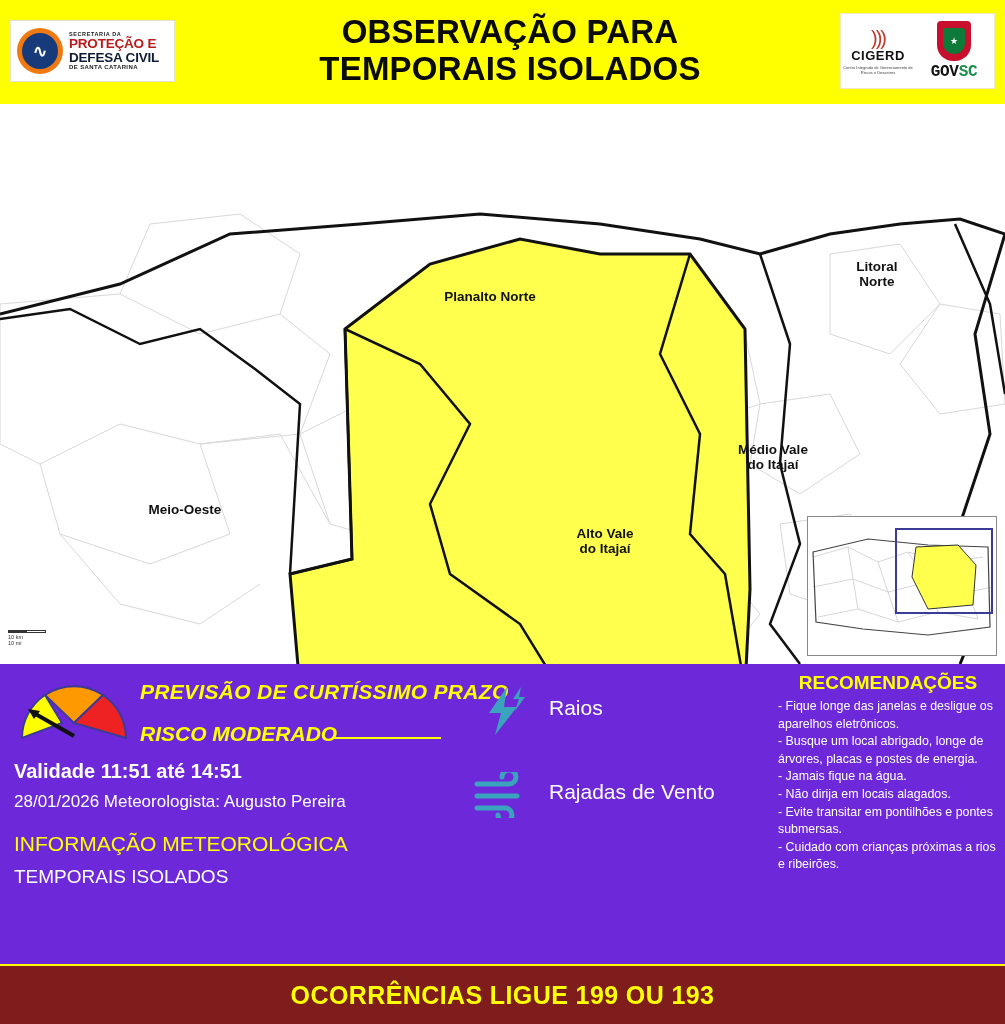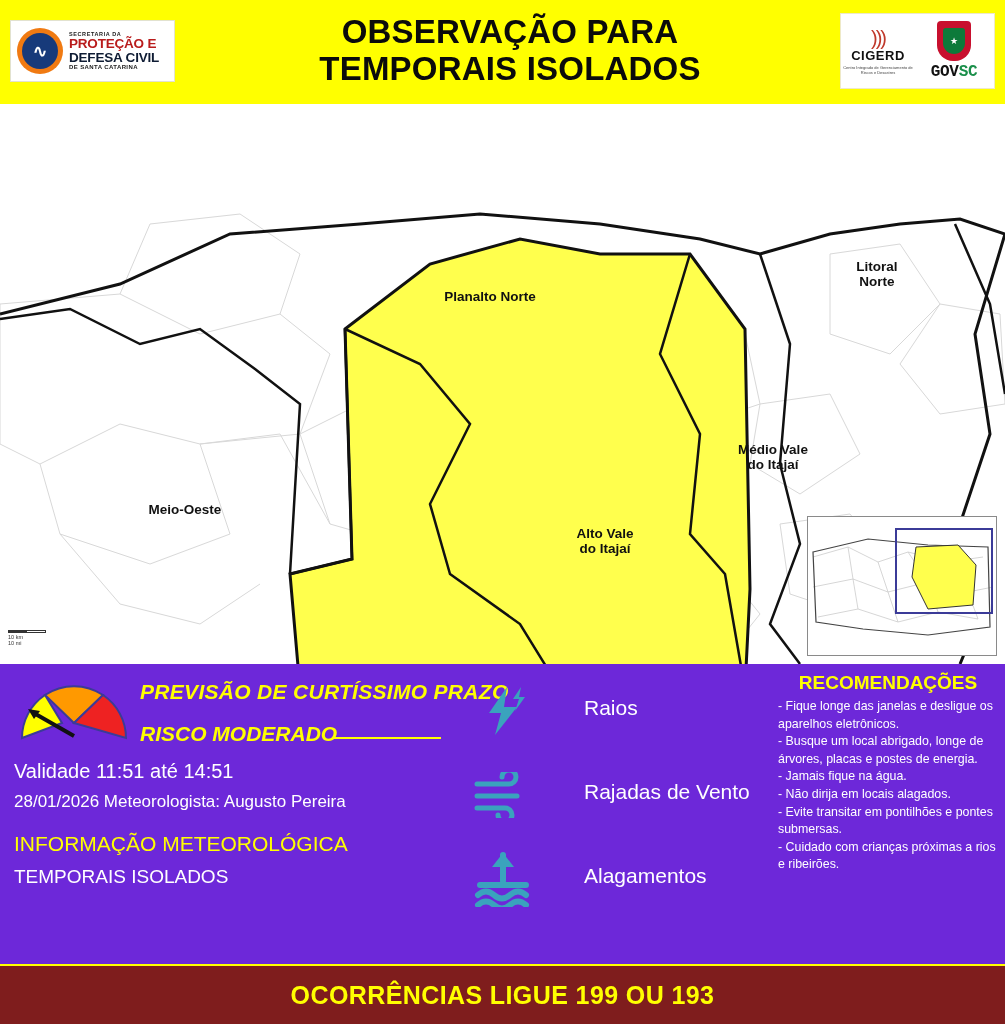--- a/index.html
+++ b/index.html
@@ -98,42 +98,42 @@
   }
   .risk-level {
     position: absolute; left: 140px; top: 58px;
     color: #ffff00; font-size: 21px; font-style: italic; font-weight: bold;
   }
   .risk-rule {
     position: absolute; left: 333px; top: 73px; width: 108px; height: 2px; background: #ffff00;
   }
   .validity {
     position: absolute; left: 14px; top: 96px; color: #ffffff;
-    font-size: 20px; font-weight: normal;
+    font-size: 20px; font-weight: bold;
   }
   .metline {
     position: absolute; left: 14px; top: 128px; color: #ffffff; font-size: 17px;
   }
   .infotitle {
     position: absolute; left: 14px; top: 168px; color: #ffff00; font-size: 21px;
   }
   .infotext {
     position: absolute; left: 14px; top: 202px; color: #ffffff; font-size: 19px;
   }
 
   .hazards { position: absolute; left: 465px; top: 16px; width: 300px; }
   .hazard { position: relative; height: 84px; }
   .hazard .hz-ico {
     position: absolute; left: 0; top: 0; width: 76px; height: 62px;
     display: flex; align-items: center; justify-content: center;
     color: #3aa3bd;
   }
   .hazard .hz-lbl {
     position: absolute; left: 84px; top: 16px;
-    color: #ffffff; font-size: 21px; margin-left: 35px;
+    color: #ffffff; font-size: 21px;
   }
 
   .recs { position: absolute; left: 778px; top: 8px; width: 220px; }
   .recs h3 {
     color: #ffff00; font-size: 19px; text-align: center; font-weight: bold;
     margin-bottom: 4px;
   }
   .recs p { color: #ffffff; font-size: 12.4px; line-height: 1.42; }
 
   
@@ -292,32 +292,20 @@
       <div class="hazard">
         <div class="hz-ico">
           <svg width="60" height="46" viewBox="0 0 60 46">
             <path d="M4,12 H36 a7,7 0 1,0 -7,-7" fill="none" stroke="#3aa3bd" stroke-width="5" stroke-linecap="round"></path>
             <path d="M4,24 H44" fill="none" stroke="#3aa3bd" stroke-width="5" stroke-linecap="round"></path>
             <path d="M4,36 H32 a7,7 0 1,1 -7,7" fill="none" stroke="#3aa3bd" stroke-width="5" stroke-linecap="round"></path>
           </svg>
         </div>
         <div class="hz-lbl">Rajadas de Vento</div>
       </div>
-      <div class="hazard">
-        <div class="hz-ico">
-          <svg width="62" height="56" viewBox="0 0 62 56">
-            <path d="M31,4 L31,30" stroke="#3aa3bd" stroke-width="6" stroke-linecap="round"></path>
-            <polygon points="31,2 42,16 20,16" fill="#3aa3bd"></polygon>
-            <path d="M8,34 H54" stroke="#3aa3bd" stroke-width="6" stroke-linecap="round"></path>
-            <path d="M6,44 q8,-7 16,0 q8,7 16,0 q8,-7 16,0" fill="none" stroke="#3aa3bd" stroke-width="6" stroke-linecap="round"></path>
-            <path d="M6,54 q8,-7 16,0 q8,7 16,0 q8,-7 16,0" fill="none" stroke="#3aa3bd" stroke-width="6" stroke-linecap="round"></path>
-          </svg>
-        </div>
-        <div class="hz-lbl">Alagamentos</div>
-      </div>
     </div>
 
     <div class="recs">
       <h3>RECOMENDAÇÕES</h3>
       <p>- Fique longe das janelas e desligue os aparelhos eletrônicos.</p>
       <p>- Busque um local abrigado, longe de árvores, placas e postes de energia.</p>
       <p>- Jamais fique na água.</p>
       <p>- Não dirija em locais alagados.</p>
       <p>- Evite transitar em pontilhões e pontes submersas.</p>
       <p>- Cuidado com crianças próximas a rios e ribeirões.</p>

